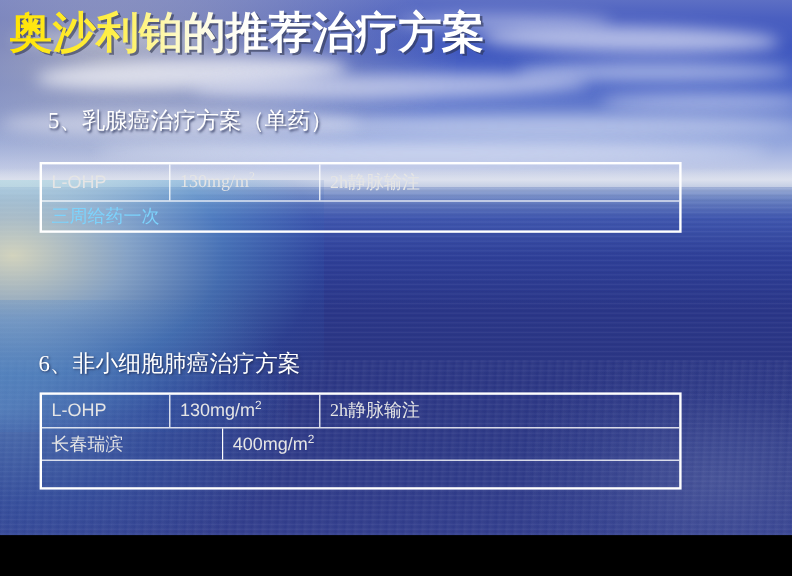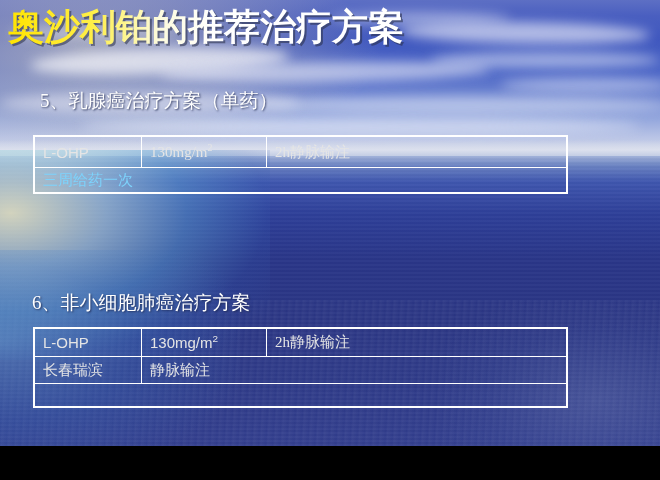--- a/index.html
+++ b/index.html
@@ -182,21 +182,21 @@
   #table-1 .prow-2 { height: 25px; }
   #table-1 .col-1 { width: 106px; }
   #table-1 .col-2 { width: 125px; }
   #table-1 .col-3 { width: 102px; }
   #table-1 .col-4 { width: 198px; }
   #table-1 .col-span { width: 531px; color: #7dd3fc; }
 
   
   #table-2 { left: 33px; top: 327px; width: 535px; height: 81px; }
   #table-2 .prow-1 { height: 27px; }
-  #table-2 .prow-2 { height: 27px; }
+  #table-2 .prow-2 { height: 27px; gap: 44px; }
   #table-2 .prow-3 { height: 23px; }
   #table-2 .col-1 { width: 106px; }
   #table-2 .col-2 { width: 125px; }
   #table-2 .col-3 { width: 102px; }
   #table-2 .col-4 { width: 198px; }
 
   sup { font-size: 0.66em; vertical-align: super; line-height: 0; }
 </style>
 </head>
 <body>
@@ -248,21 +248,23 @@
   <div class="ptable" id="table-2">
     <div class="prow prow-1">
       <div class="pcell col-1">L-OHP</div>
       <div class="pcell col-2 vdiv">
           <span>130mg/m<sup>2</sup></span>
         </div>
       <div class="pcell col-4 vdiv chinese">2h静脉输注</div>
     </div>
     <div class="prow prow-2 hdiv">
       <div class="pcell col-1 chinese">长春瑞滨</div>
-      <div class="pcell col-4 vdiv chinese">静脉输注</div>
+      <div class="pcell col-2 vdiv">
+          <span>400mg/m<sup>2</sup></span>
+        </div>
     </div>
     <div class="prow prow-3 hdiv">
       <div class="pcell col-1"></div>
       <div class="pcell col-2"></div>
       <div class="pcell col-3"></div>
       <div class="pcell col-4"></div>
     </div>
   </div>
 
 </div>

